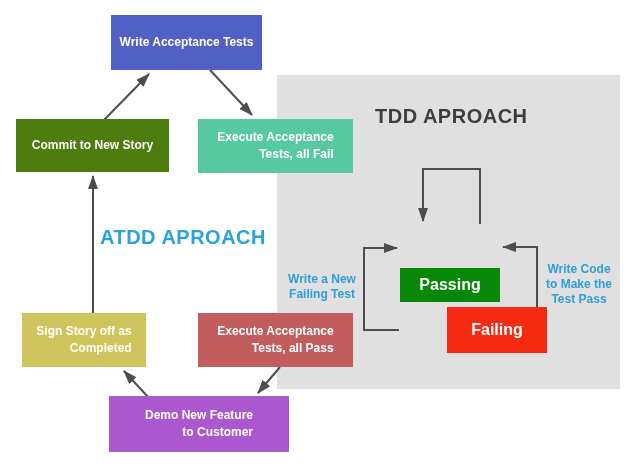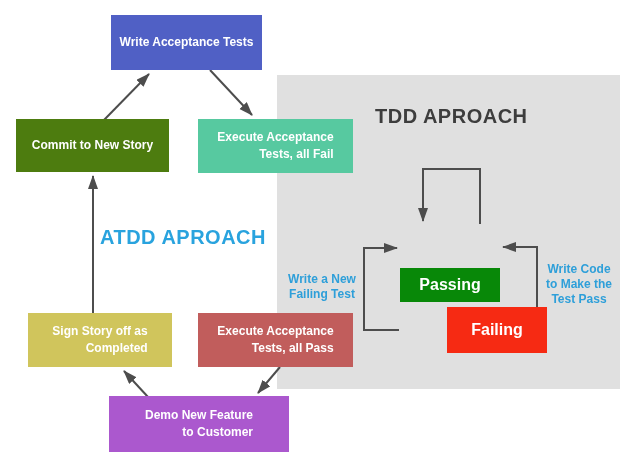--- a/index.html
+++ b/index.html
@@ -14,21 +14,21 @@
   }
   .arrows { position:absolute; left:0; top:0; width:635px; height:467px; }
   .node {
     position:absolute; display:flex; align-items:center; justify-content:center;
     color:#fff; font-weight:bold; font-size:12px; line-height:1.45;
     text-align:right; white-space:pre-line;
   }
   #node-write     { left:111px; top:15px;  width:151px; height:55px; background:#5060C5; }
   #node-commit    { left:16px;  top:119px; width:153px; height:53px; background:#4D9CD3; }
   #node-exec-fail { left:198px; top:119px; width:155px; height:54px; background:#57C9A0; }
-  #node-sign      { left:28px;  top:313px; width:144px; height:54px; background:#D0C55C; }
+  #node-sign      { left:22px;  top:313px; width:124px; height:54px; background:#D0C55C; }
   #node-exec-pass { left:198px; top:313px; width:155px; height:54px; background:#C15D5C; }
   #node-demo      { left:109px; top:396px; width:180px; height:56px; background:#AB58CE; }
   #node-passing   { left:400px; top:224px; width:100px; height:34px; background:#088808; font-size:16px;margin-top:44px; }
   #node-failing   { left:399px; top:307px; width:100px; height:46px; background:#F62A13; font-size:16px;margin-left:48px; }
   .title {
     position:absolute; font-weight:bold; font-size:20px; letter-spacing:0.5px;
     text-align:center; white-space:nowrap;
   }
   #title-tdd  { left:375px; top:105px; width:150px; color:#3D3D3D; }
   #title-atdd { left:98px;  top:226px; width:170px; color:#29A3DE; }

